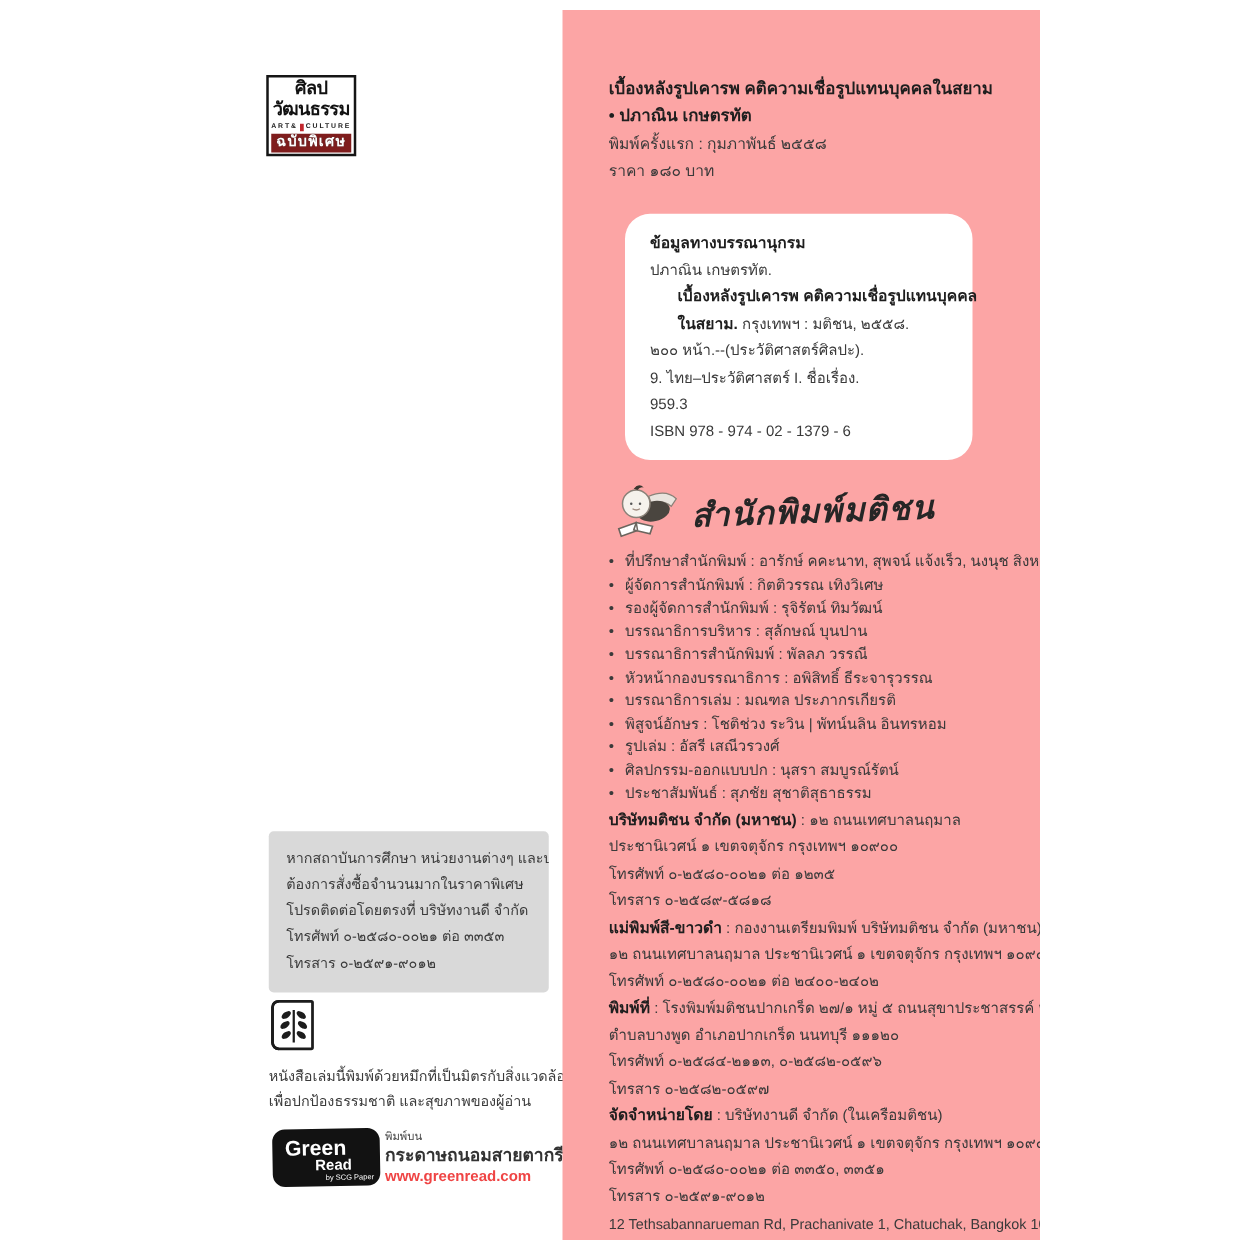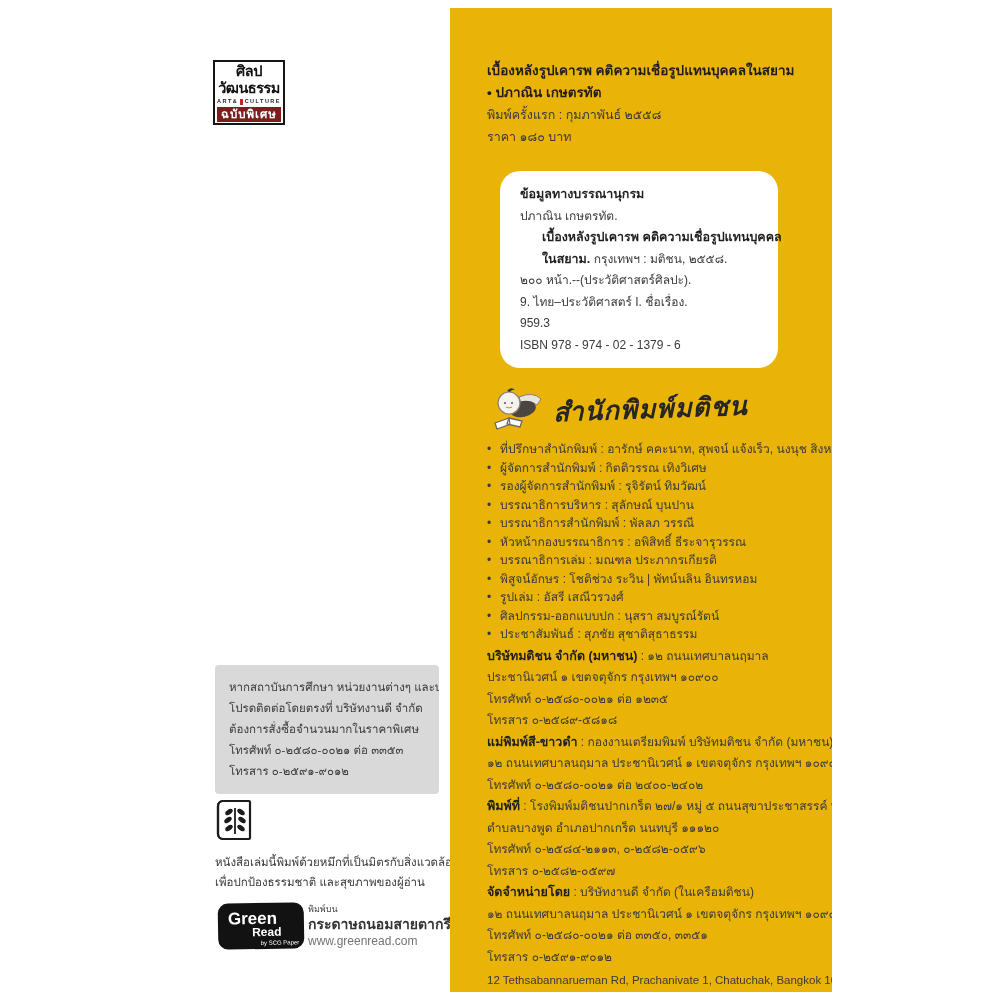--- a/index.html
+++ b/index.html
@@ -37,26 +37,26 @@
   .gr-logo{
     width:86px;height:46px;background:#121212;border-radius:10px;
     color:#fff;position:relative;flex:none;transform:rotate(-1deg);
   }
   .gr-line1{position:absolute;left:10px;top:6px;font-size:17px;font-weight:bold;letter-spacing:0;}
   .gr-line2{position:absolute;left:34px;top:22px;font-size:12px;font-weight:bold;}
   .gr-line3{position:absolute;right:5px;bottom:3px;font-size:6px;color:#fff;}
   .gr-text{padding-top:1px;}
   .gr-small{font-size:9px;color:#444;line-height:11px;}
   .gr-paper{font-size:14px;font-weight:bold;color:#333;line-height:19px;white-space:nowrap;}
-  .gr-site{font-size:12px;font-weight:normal;color:#737373;line-height:15px;}
+  .gr-site{font-size:12px;font-weight:bold;color:#ef4444;line-height:15px;}
 
   
   .pink-panel{
     position:absolute;left:450px;top:8px;width:382px;height:984px;
-    background:#eab308;box-sizing:border-box;
+    background:#fca5a5;box-sizing:border-box;
     padding:52px 22px 0 37px;overflow:hidden;
   }
   .ph-title{font-size:13.5px;font-weight:bold;color:#1e1e1e;line-height:22px;white-space:nowrap;}
   .ph-author{font-size:13.5px;font-weight:bold;color:#1e1e1e;line-height:22px;}
   .ph-line{font-size:12.5px;line-height:22px;color:#3a3a3a;}
 
   .cip-box{
     background:#fff;border-radius:20px;margin:23px 0 0 13px;width:278px;box-sizing:border-box;
     padding:13px 18px 12px 20px;font-size:12px;line-height:21.5px;color:#3a3a3a;
   }
@@ -90,22 +90,22 @@
     <div class="mag-sub">
       <span>ART&amp;</span>
       <span class="red-box"></span>
       <span>CULTURE</span>
     </div>
     <div class="mag-badge">ฉบับพิเศษ</div>
   </div>
 
   <div class="bulk-box">
     <div>หากสถาบันการศึกษา หน่วยงานต่างๆ และบุคคล</div>
+    <div>ต้องการสั่งซื้อจำนวนมากในราคาพิเศษ</div>
     <div>โปรดติดต่อโดยตรงที่ บริษัทงานดี จำกัด</div>
-    <div>ต้องการสั่งซื้อจำนวนมากในราคาพิเศษ</div>
     <div>โทรศัพท์ ๐-๒๕๘๐-๐๐๒๑ ต่อ ๓๓๕๓</div>
     <div>โทรสาร ๐-๒๕๙๑-๙๐๑๒</div>
   </div>
 
   <div class="eco">
     <svg width="40" height="46" viewBox="0 0 40 46">
       <path d="M8 3 h26 a1 1 0 0 1 1 1 v36 a1 1 0 0 1 -1 1 h-26 a5 5 0 0 1 -5 -5 v-28 a5 5 0 0 1 5 -5 z" fill="#ffffff" stroke="#1c1c1c" stroke-width="2.2"></path>
       <path d="M8 3 a5 5 0 0 0 -5 5 v28 a5 5 0 0 0 5 5" fill="none" stroke="#1c1c1c" stroke-width="2.2"></path>
       <line x1="20" y1="10" x2="20" y2="36" stroke="#1c1c1c" stroke-width="1.8"></line>
       <ellipse cx="14" cy="14" rx="4.2" ry="2.4" fill="#1c1c1c" transform="rotate(-35 14 14)"></ellipse>

